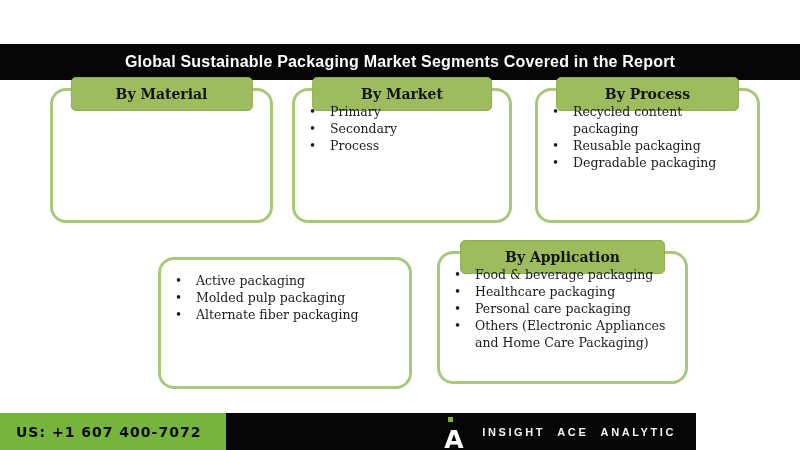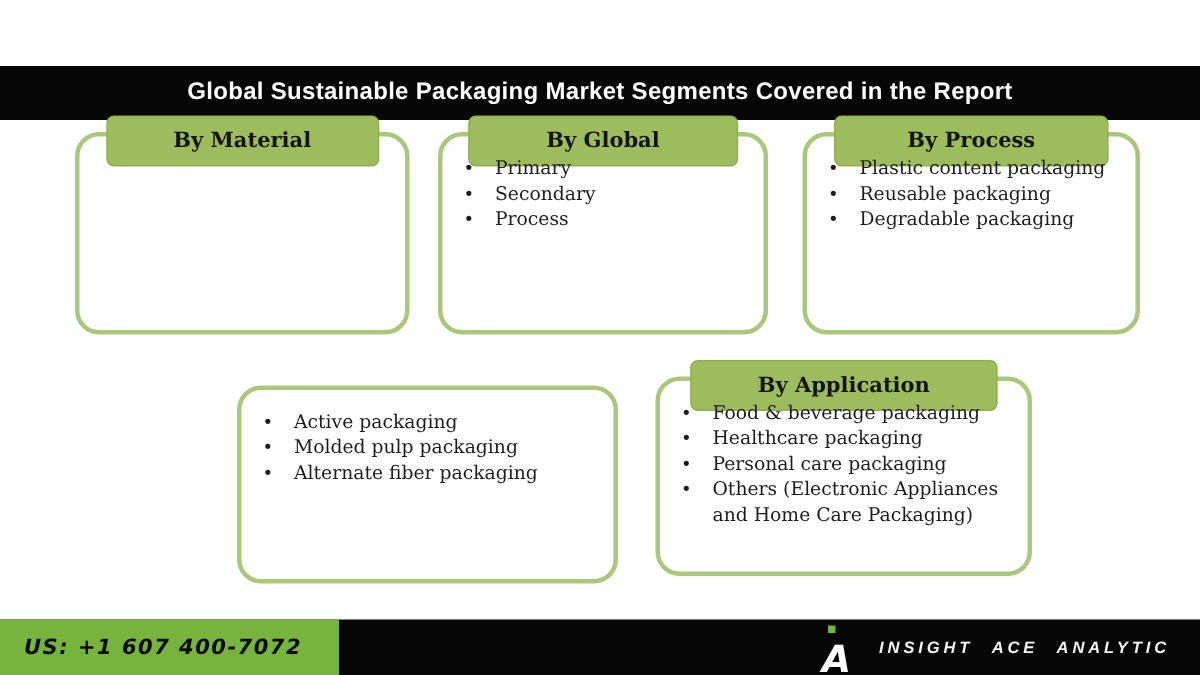--- a/index.html
+++ b/index.html
@@ -50,21 +50,21 @@
   .seg ul li::before{
     content:"\2022";position:absolute;left:2px;top:0;color:var(--ink);font-size:12px;
   }
   .seg-material   {left:50px; top:88px; width:223px;height:135px;}
   .seg-layer      {left:292px;top:88px; width:220px;height:135px;}
   .seg-process    {left:535px;top:88px; width:225px;height:135px;}
   .seg-function   {left:158px;top:257px;width:254px;height:132px;}
   .seg-application{left:437px;top:251px;width:251px;height:133px;}
   
   .footer{
-    position:absolute;left:0;bottom:0;width:800px;height:37px;background:var(--bar-black);font-style:italic;
+    position:absolute;left:0;bottom:0;width:696px;height:37px;background:var(--bar-black);
   }
   .phone-bar{
     position:absolute;left:0;top:0;width:226px;height:37px;background:var(--footer-green);
     display:flex;align-items:center;padding-left:16px;
   }
   .phone-text{
     font-family:"DejaVu Sans","Liberation Sans",sans-serif;
     font-weight:bold;font-size:14px;letter-spacing:1px;color:#0b0b0b;white-space:nowrap;
   }
   .brand{
@@ -95,35 +95,35 @@
   </header>
 
   <section class="seg seg-material">
     <div class="tab">
       <span class="tab-label">By Material</span>
     </div>
   </section>
 
   <section class="seg seg-layer">
     <div class="tab">
-      <span class="tab-label">By Global</span>
+      <span class="tab-label">By Market</span>
     </div>
     <ul>
         <li>Primary</li>
         <li>Secondary</li>
         <li>Process</li>
       </ul>
   </section>
 
   <section class="seg seg-process">
     <div class="tab">
       <span class="tab-label">By Process</span>
     </div>
     <ul>
-        <li>Plastic content packaging</li>
+        <li>Recycled content packaging</li>
         <li>Reusable packaging</li>
         <li>Degradable packaging</li>
       </ul>
   </section>
 
   <section class="seg seg-function">
     <ul>
         <li>Active packaging</li>
         <li>Molded pulp packaging</li>
         <li>Alternate fiber packaging</li>

